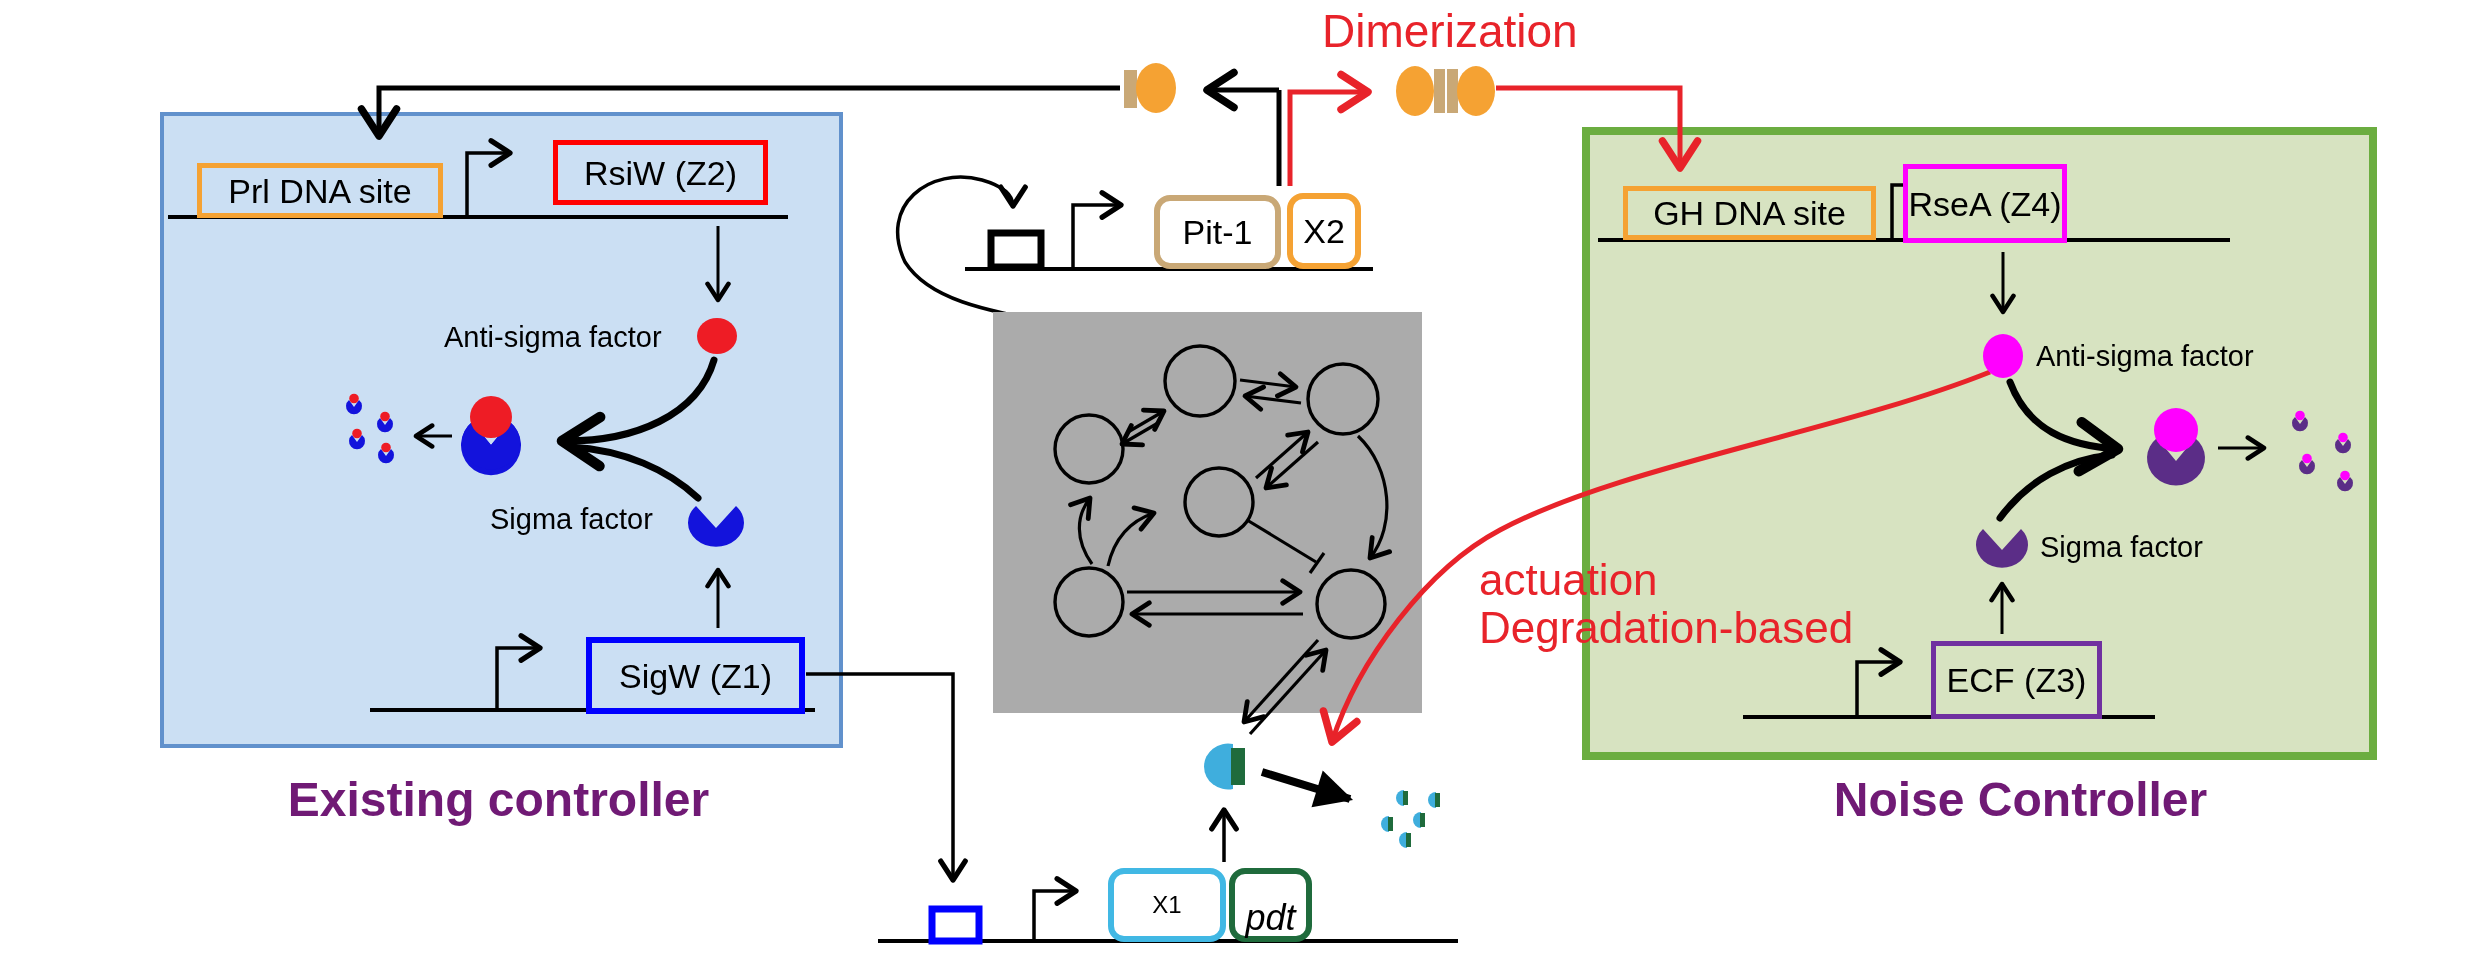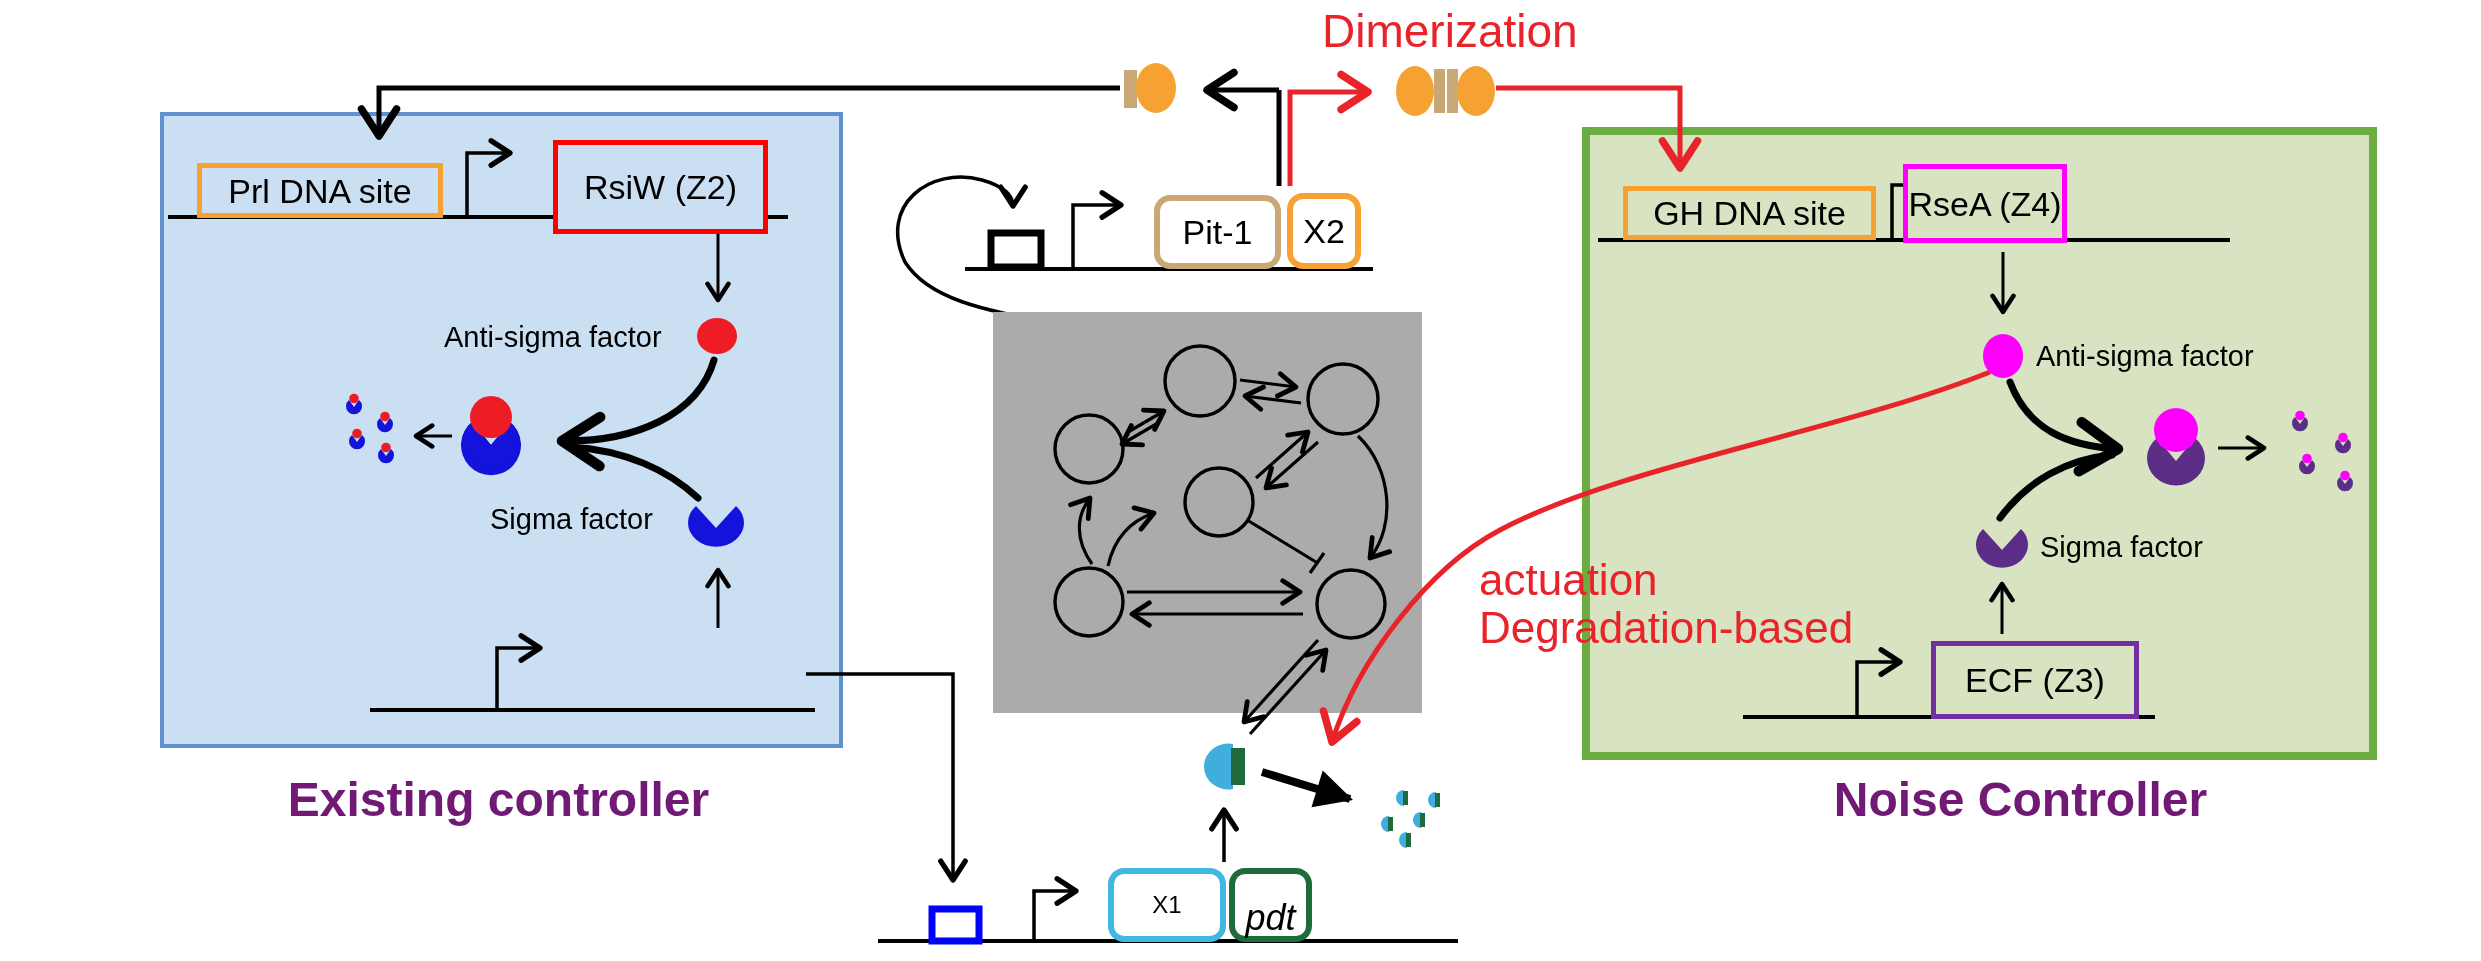--- a/index.html
+++ b/index.html
@@ -243,31 +243,34 @@
       <path d="M1857,717 L1857,662 L1900,662" fill="none" stroke="#000" stroke-width="3.5" marker-end="url(#avb)"></path>
     </g>
     <g>
       <path d="M1743,717 L2155,717" stroke="#000" stroke-width="4"></path>
     </g>
   </svg>
 
   <div class="gbox bg-blue" style="left:197px;top:163px;width:246px;height:55px;border:5px solid var(--c-orange,#F5A233);">
       <span>Prl DNA site</span>
     </div>
-  <div class="gbox bg-blue" style="left:553px;top:140px;width:215px;height:94px;border:5px solid var(--c-red_box_border,#FF0000);">
+  <div class="gbox bg-blue" style="left:553px;top:140px;width:215px;height:65px;border:5px solid var(--c-red_box_border,#FF0000);">
       <span>RsiW (Z2)</span>
+    </div>
+  <div class="gbox bg-blue" style="left:586px;top:637px;width:219px;height:77px;border:6px solid var(--c-blue_border,#0000FF);">
+      <span>SigW (Z1)</span>
     </div>
 
   <div class="gbox bg-green" style="left:1623px;top:186px;width:253px;height:54px;border:5px solid var(--c-orange,#F5A233);">
       <span>GH DNA site</span>
     </div>
   <div class="gbox bg-green" style="left:1903px;top:164px;width:164px;height:79px;border:5px solid var(--c-magenta,#FF00FF);text-align:center;">
       <span>RseA (Z4)</span>
     </div>
-  <div class="gbox bg-green" style="left:1931px;top:641px;width:208px;height:78px;border:5px solid var(--c-purple_border,#7030A0);">
+  <div class="gbox bg-green" style="left:1931px;top:641px;width:171px;height:78px;border:5px solid var(--c-purple_border,#7030A0);">
       <span>ECF (Z3)</span>
     </div>
 
   <div class="gbox bg-white" style="left:1154px;top:195px;width:127px;height:74px;border:6px solid var(--c-tan,#C9A876);">
       <span>Pit-1</span>
     </div>
   <div class="gbox bg-white" style="left:1287px;top:193px;width:74px;height:76px;border:6px solid var(--c-orange,#F5A233);">
       <span>X2</span>
     </div>
   <div class="gbox bg-white" style="left:1108px;top:868px;width:118px;height:74px;border:6px solid var(--c-cyan_border,#41B8E4);font-size:24px;">

